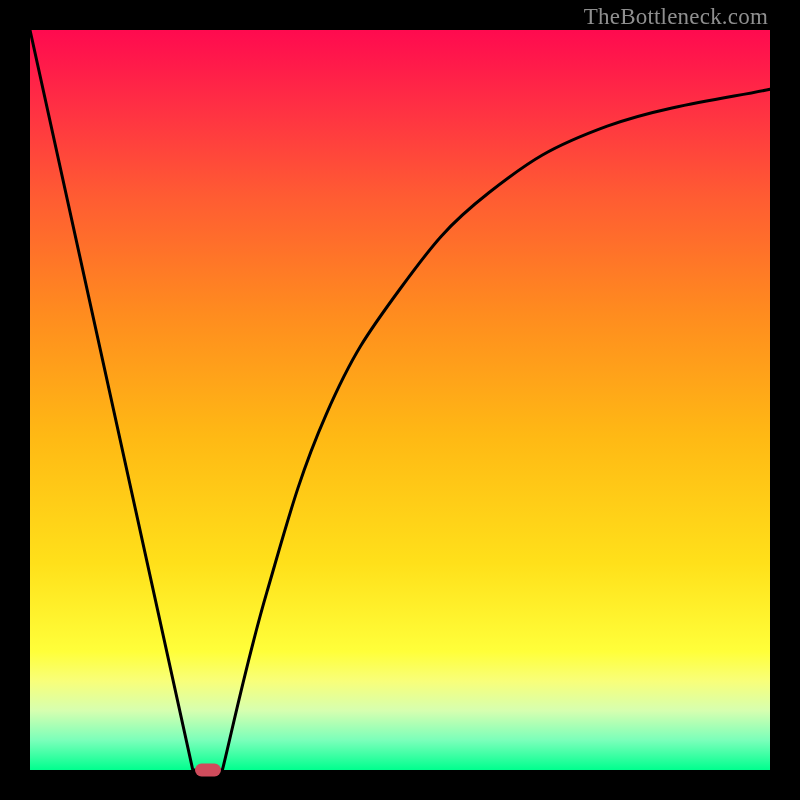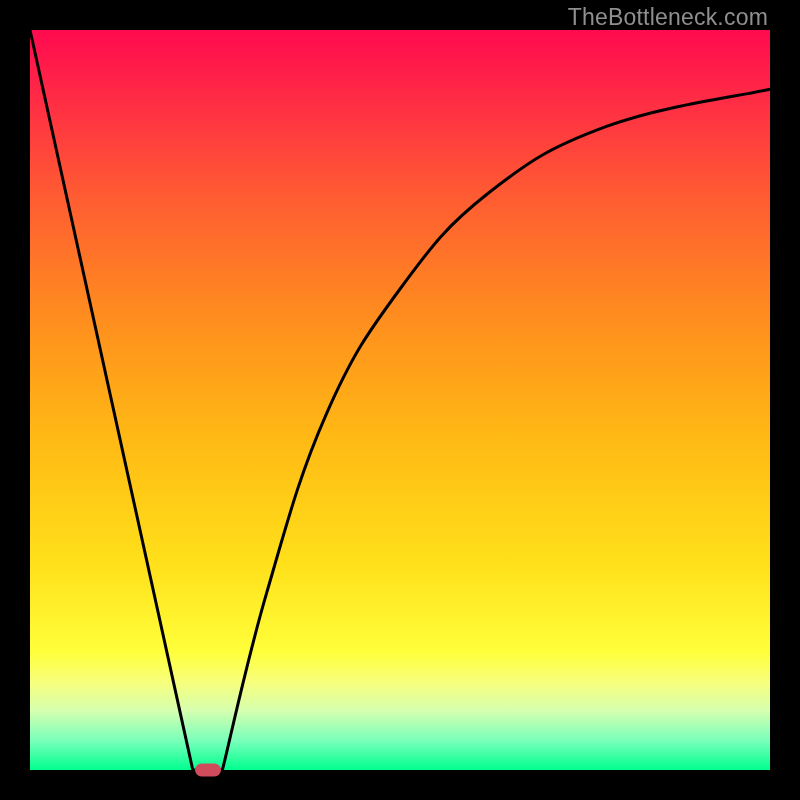--- a/index.html
+++ b/index.html
@@ -40,20 +40,21 @@
   }
   .watermark {
     position: absolute;
     top: 4px;
     right: 32px;
     color: #8f8f8f;
     font-size: 23px;
     font-weight: 500;
     letter-spacing: 0.2px;
     user-select: none;
+    font-family: Liberation Serif, serif;
   }
   .marker {
     position: absolute;
     width: 26px;
     height: 13px;
     border-radius: 7px;
     background: #cf4c5c;
     transform: translate(-50%, -50%);
   }
   svg.curve {

